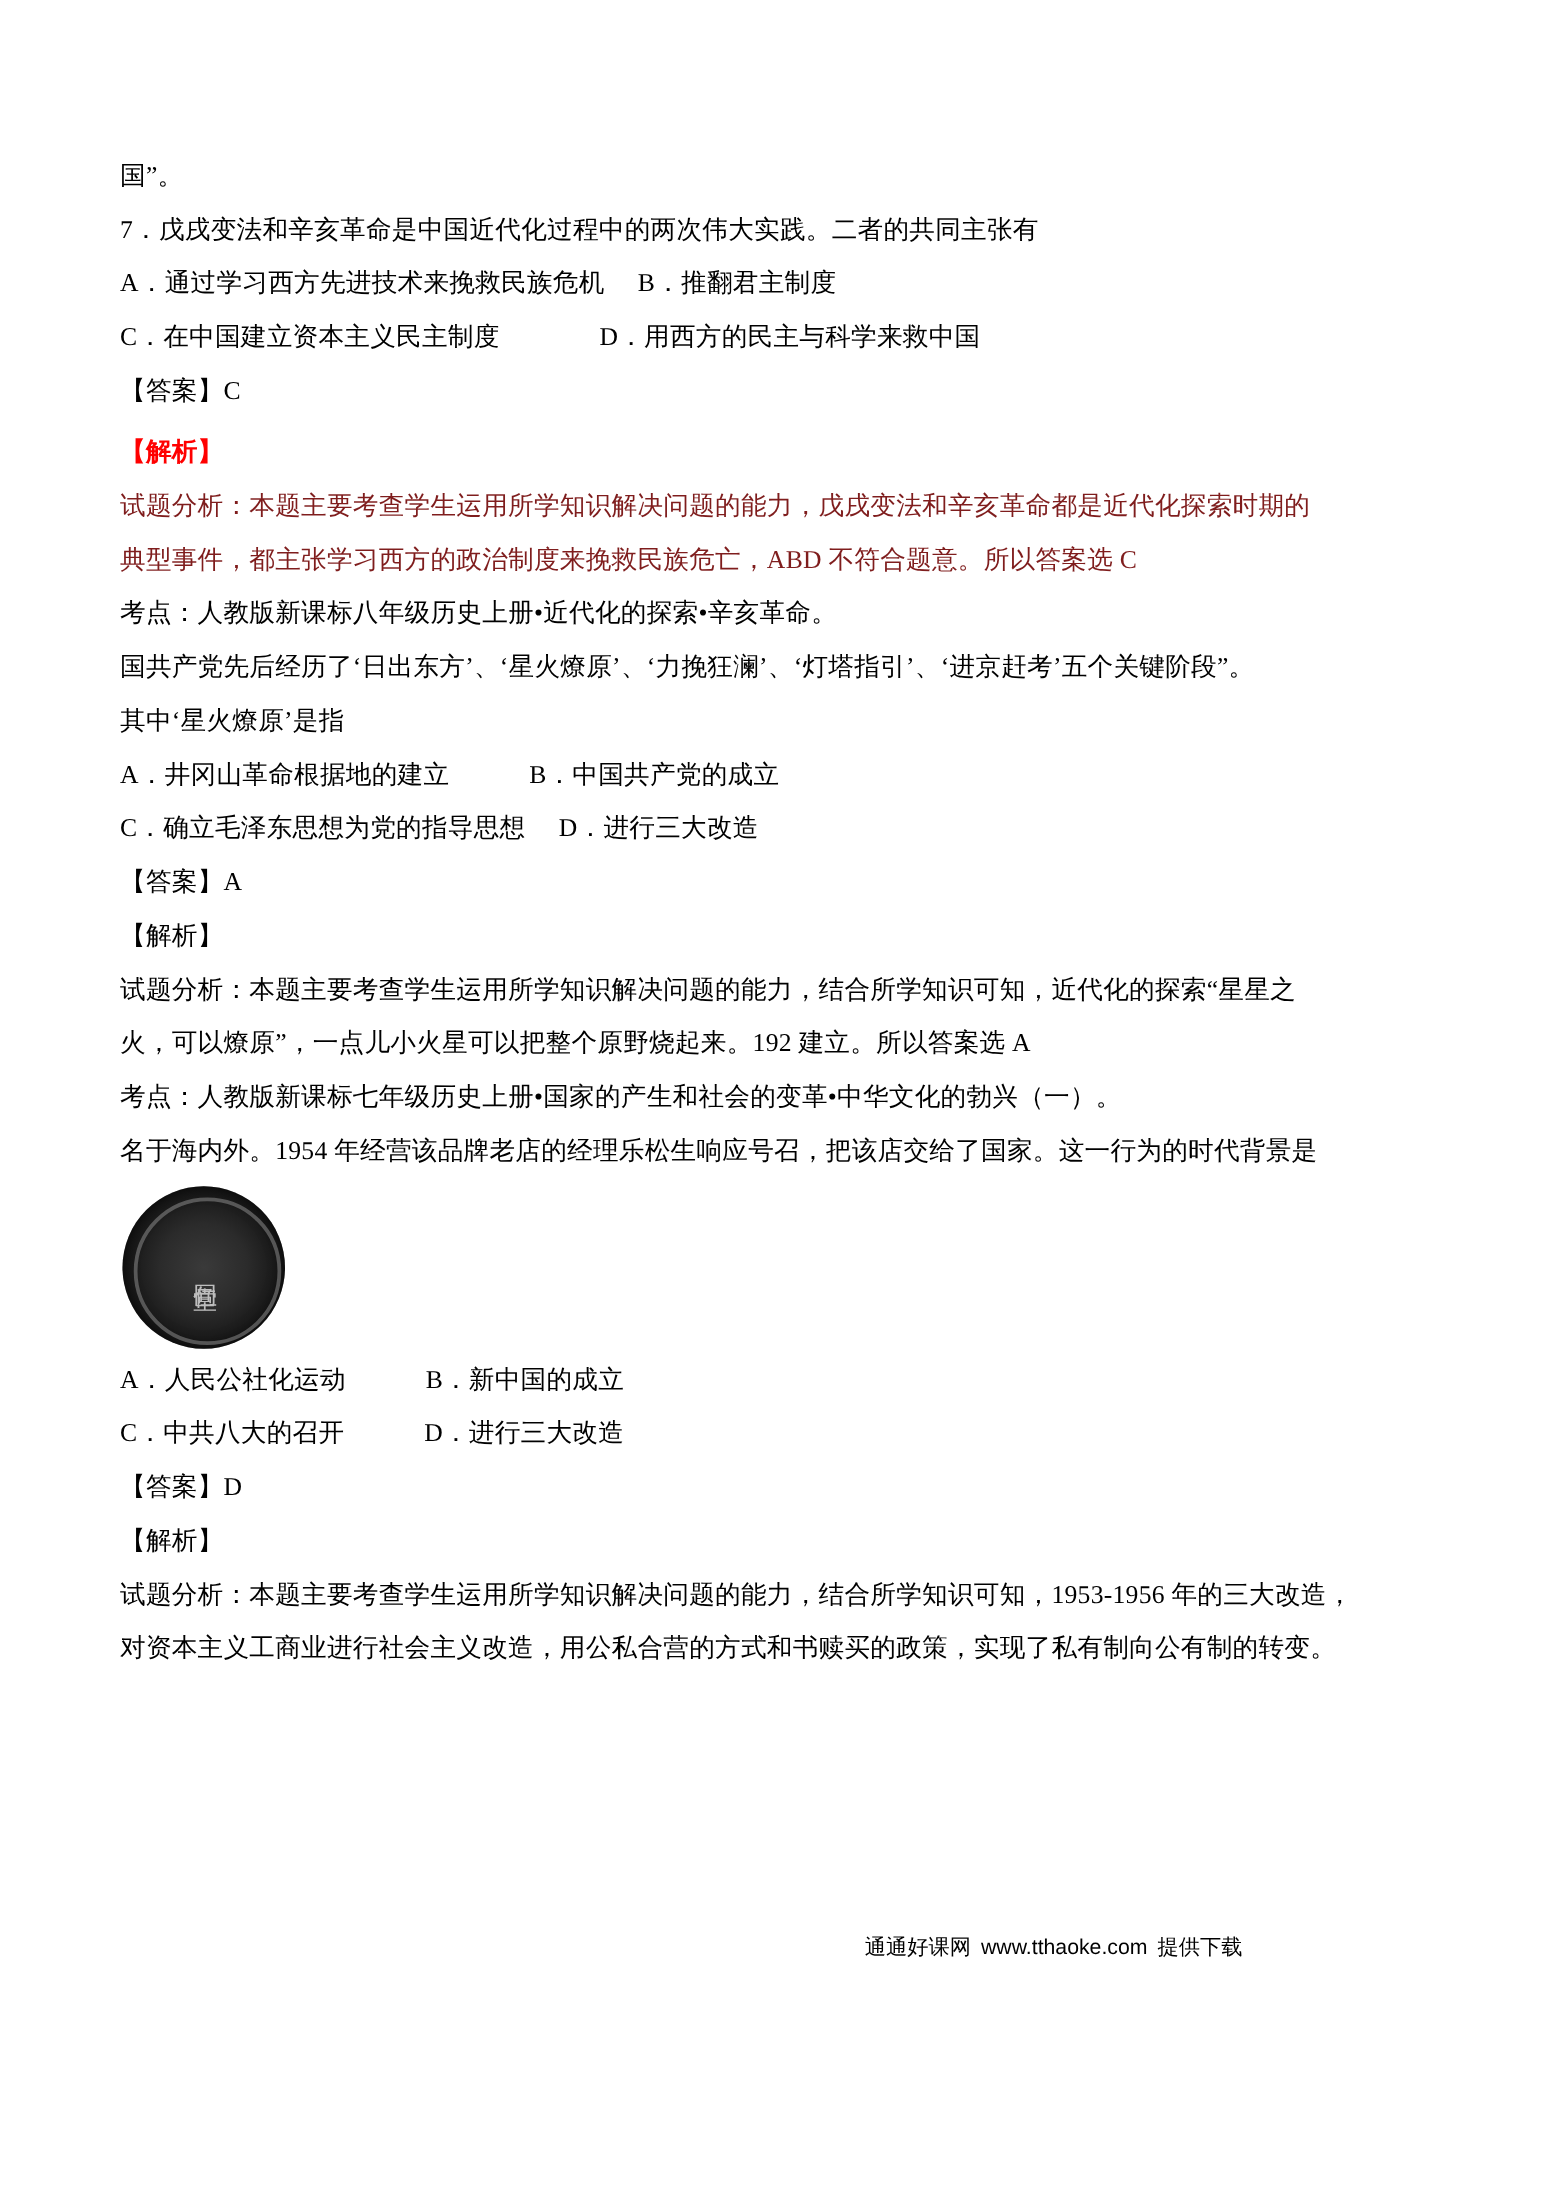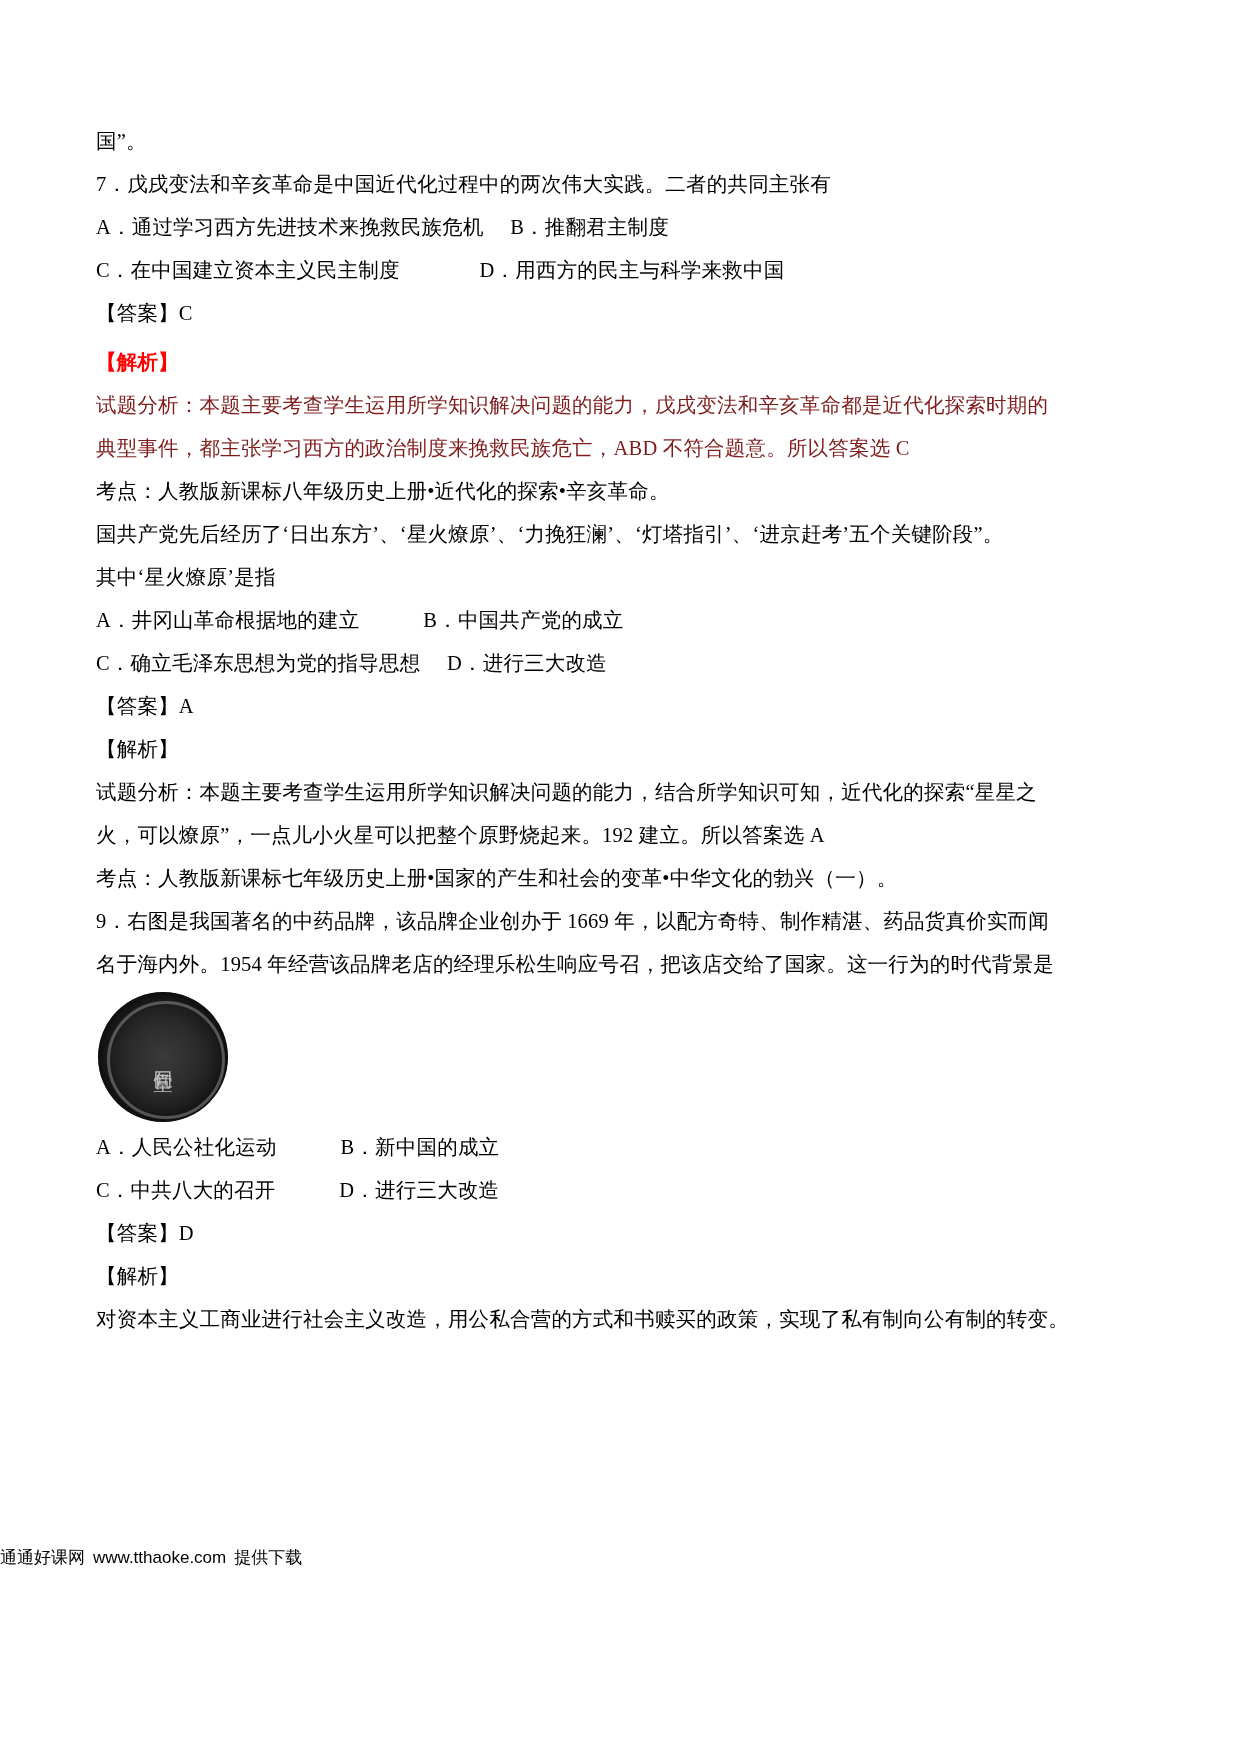--- a/index.html
+++ b/index.html
@@ -80,21 +80,21 @@
     letter-spacing: 1px;
     opacity: 0.85;
     writing-mode: vertical-rl;
     text-orientation: upright;
   }
   .footer {
     position: absolute;
     left: 0;
     top: 1546px;
     width: 994px;
-    text-align: left;
+    text-align: right;
     font-size: 17px;
     color: #000000;
     font-family: "Liberation Sans", sans-serif;
   }
   .footer .sep { display: inline-block; width: 8px; }
 </style>
 </head>
 <body>
 
 <div class="page">
@@ -113,33 +113,33 @@
     <div class="line">考点：人教版新课标八年级历史上册•近代化的探索•辛亥革命。</div>
     <div class="line">国共产党先后经历了‘日出东方’、‘星火燎原’、‘力挽狂澜’、‘灯塔指引’、‘进京赶考’五个关键阶段”。</div>
     <div class="line">其中‘星火燎原’是指</div>
     <div class="line">A．井冈山革命根据地的建立            B．中国共产党的成立</div>
     <div class="line">C．确立毛泽东思想为党的指导思想     D．进行三大改造</div>
     <div class="line">【答案】A</div>
     <div class="line">【解析】</div>
     <div class="line">试题分析：本题主要考查学生运用所学知识解决问题的能力，结合所学知识可知，近代化的探索“星星之</div>
     <div class="line">火，可以燎原”，一点儿小火星可以把整个原野烧起来。192 建立。所以答案选 A</div>
     <div class="line">考点：人教版新课标七年级历史上册•国家的产生和社会的变革•中华文化的勃兴（一）。</div>
-    <div class="line">9．右图是我国著名的中药品牌，该品牌企业创办于 1669 年，以配方奇特、制作精湛、药品货真价实而闻</div>
     <div class="line">名于海内外。1954 年经营该品牌老店的经理乐松生响应号召，把该店交给了国家。这一行为的时代背景是</div>
 
     <div class="stamp-wrap">
       <div class="stamp">
         <div class="stamp-inner">同仁堂</div>
       </div>
     </div>
 
     <div class="line">A．人民公社化运动            B．新中国的成立</div>
     <div class="line">C．中共八大的召开            D．进行三大改造</div>
     <div class="line">【答案】D</div>
     <div class="line">【解析】</div>
+    <div class="line">试题分析：本题主要考查学生运用所学知识解决问题的能力，结合所学知识可知，1953-1956 年的三大改造，</div>
     <div class="line">对资本主义工商业进行社会主义改造，用公私合营的方式和书赎买的政策，实现了私有制向公有制的转变。</div>
 
   </div>
 
   <div class="footer">
     <span>通通好课网</span><span class="sep"></span><span>www.tthaoke.com</span><span class="sep"></span><span>提供下载</span>
   </div>
 
 </div>
 

